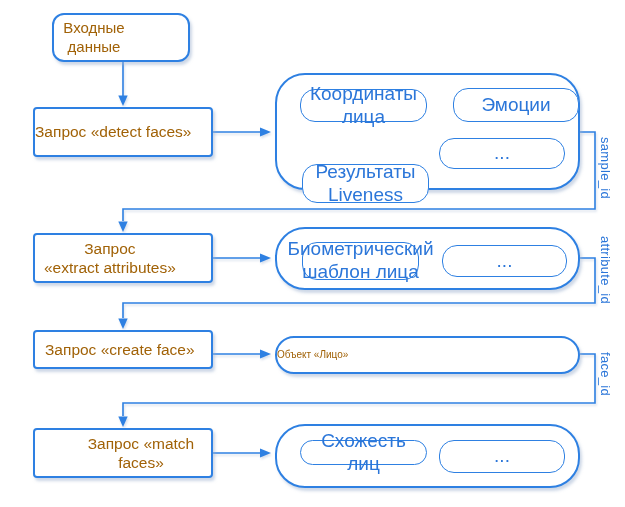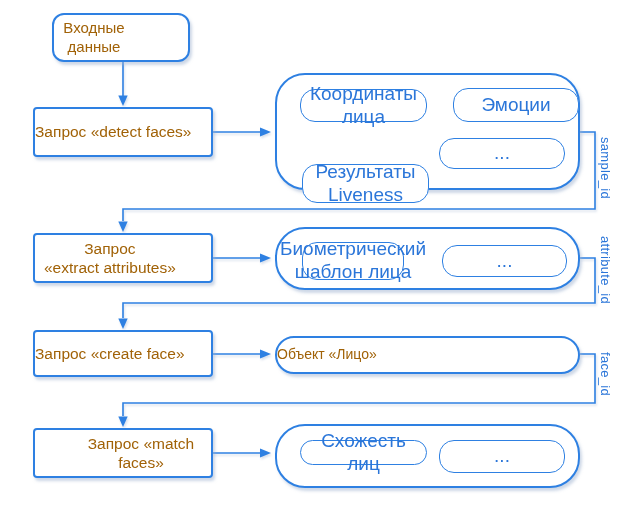--- a/index.html
+++ b/index.html
@@ -39,40 +39,40 @@
   .request {
     left: 33px;
     width: 180px;
     border-radius: 4px;
     font-size: 15.5px;
   }
   #node-input       { left: 52px; top: 13px; width: 138px; height: 49px; border-radius: 12px; font-size: 15px; }
   #node-input span  { display: inline-block; max-width: 80px; }
   #req-detect  { top: 107px; height: 50px; }
   #req-extract { top: 233px; height: 50px; padding-left: 9px; }
-  #req-create  { top: 330px; height: 47px; }
+  #req-create  { top: 330px; height: 39px; padding-left: 10px; }
   #req-match   { top: 428px; height: 50px; padding-left: 36px; }
 
   .group {
     position: absolute;
     left: 275px;
     width: 305px;
     box-sizing: border-box;
     background: #ffffff;
     border: 2px solid #2e80e2;
     border-radius: 30px;
     box-shadow: 2px 3px 3px rgba(158,178,208,.50);
     z-index: 1;
   }
   #group-detect  { top: 73px;  height: 117px; }
   #group-extract { top: 227px; height: 63px; }
   #group-match   { top: 424px; height: 64px; }
   #node-face-object {
     left: 275px; top: 336px; width: 305px; height: 38px;
-    border-radius: 19px; font-size: 14px;
+    border-radius: 19px; font-size: 10px;
   }
   .result {
     position: absolute;
     box-sizing: border-box;
     background: #ffffff;
     border: 1.6px solid #2e80e2;
     border-radius: 15px;
     color: #2b76d9;
     display: flex;
     align-items: center;
@@ -81,21 +81,21 @@
     font-size: 19px;
     line-height: 1.2;
     padding: 1px 6px;
   }
   
   #res-coords   { left: 23px;  top: 14px; width: 127px; height: 33px; }
   #res-emotions { left: 176px; top: 13px; width: 126px; height: 34px; }
   #res-liveness { left: 25px;  top: 61px; width: 127px; height: 39px; margin-top: 28px; }
   #res-dots1    { left: 162px; top: 63px; width: 126px; height: 31px; }
   
-  #res-template { left: 25px;  top: 13px; width: 102px; height: 38px; }
+  #res-template { left: 25px;  top: 13px; width: 117px; height: 38px; }
   #res-dots2    { left: 165px; top: 16px; width: 125px; height: 32px; }
   
   #res-similarity { left: 23px;  top: 14px; width: 127px; height: 25px; }
   #res-dots3      { left: 162px; top: 14px; width: 126px; height: 33px; }
 
   .idlabel {
     position: absolute;
     left: 598px;
     writing-mode: vertical-rl;
     color: #2b76d9;

